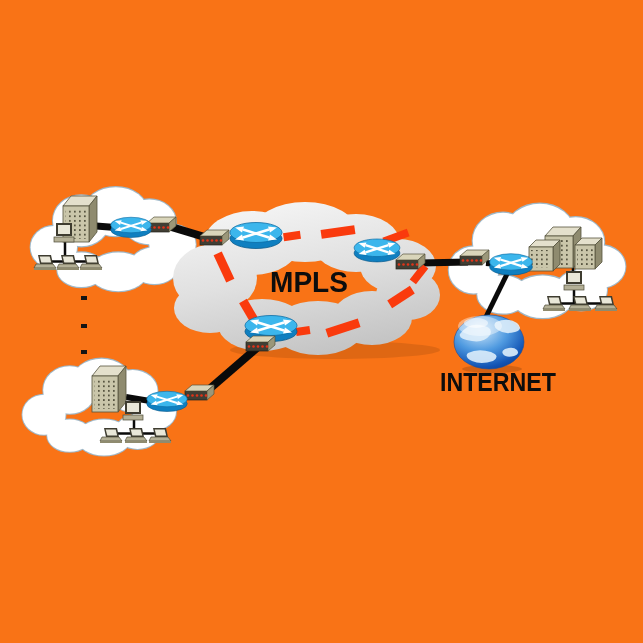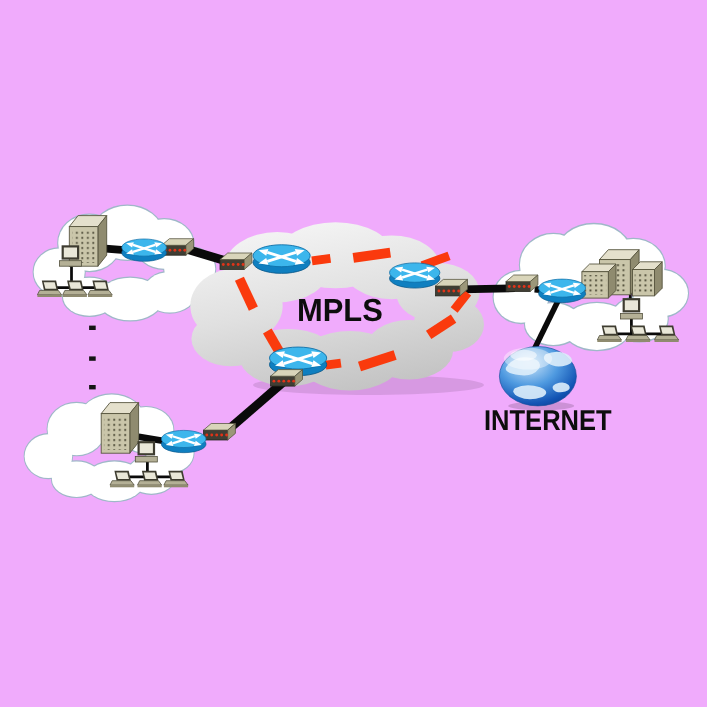--- a/index.html
+++ b/index.html
@@ -1,19 +1,19 @@
 <!DOCTYPE html>
 <html><head>
 <meta charset="utf-8">
 <style>
   html,body{margin:0;padding:0;background:#ffffff;}
   .stage{
     position:relative;
     width:643px;height:643px;
-    background:#f0abfc;
+    background:#f97316;
     font-family:"Liberation Sans", sans-serif;
     overflow:hidden;
   }
   .stage svg{position:absolute;left:0;top:0;}
   text{font-family:"Liberation Sans", sans-serif;}
 </style>
 </head>
 <body>
 
 <div class="stage">

